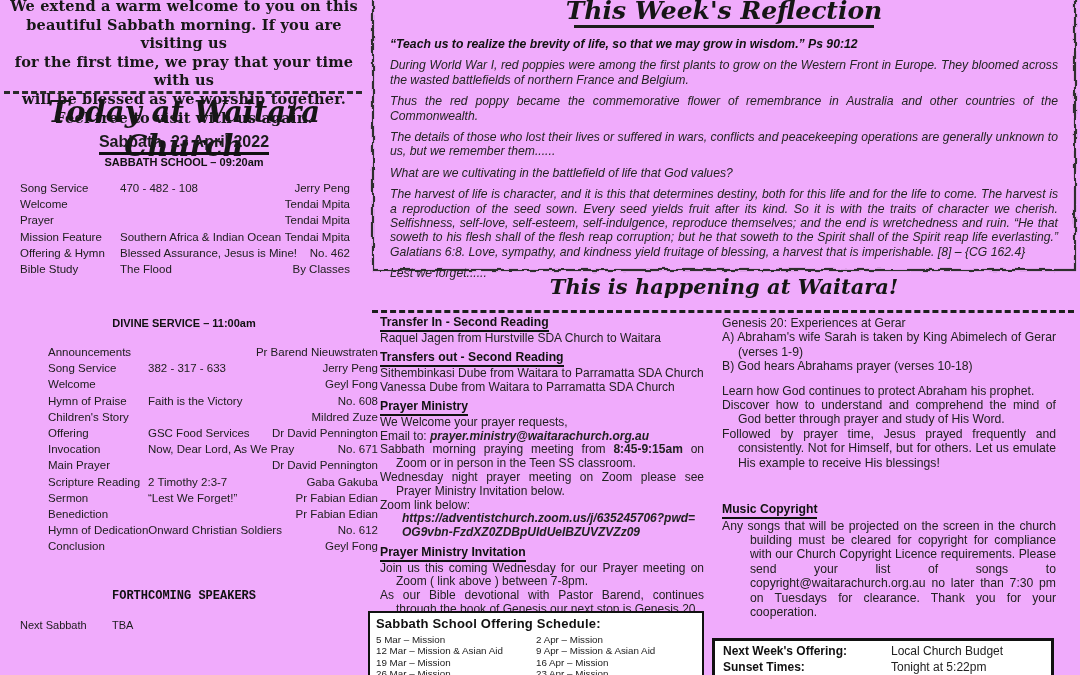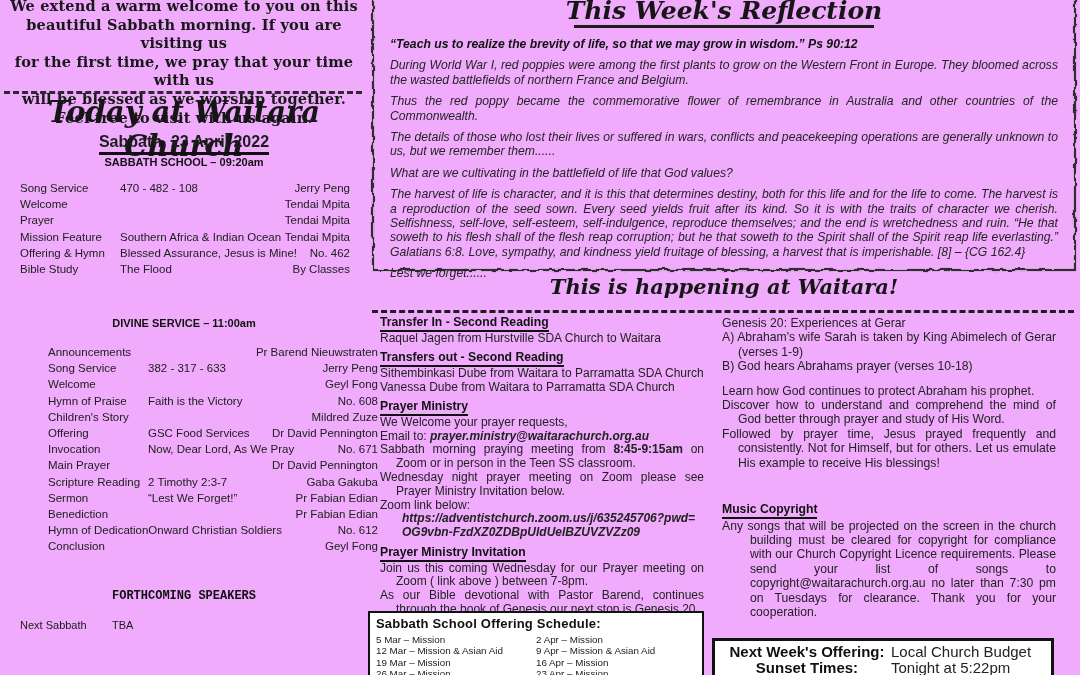--- a/index.html
+++ b/index.html
@@ -61,21 +61,21 @@
   .offering-box{position:absolute;left:368px;top:611px;width:336px;height:72px;
                 border:2.5px solid #111;box-sizing:border-box;padding:3px 6px;background:#fff;}
   .off-title{font-weight:bold;font-size:13px;letter-spacing:.2px;margin-bottom:3px;color:#111;}
   .off-cols{display:flex;}
   .off-col{width:50%;font-size:9.8px;line-height:11.4px;color:#222;}
   .off-col div{white-space:nowrap;}
 
   
   .nextweek-box{position:absolute;left:712px;top:638px;width:342px;height:62px;
                 border:3px solid #111;box-sizing:border-box;padding:3px 8px;background:#fff;}
-  .nw-row{display:flex;font-size:15px;line-height:15.5px;text-align:center;}
+  .nw-row{display:flex;font-size:12px;line-height:15.5px;}
   .nw-label{flex:0 0 168px;font-weight:bold;color:#111;}
   .nw-value{color:#222;}
 </style>
 </head>
 <body>
 
 <div class="page">
 
   <div class="welcome">
     <div>We extend a warm welcome to you on this</div>

